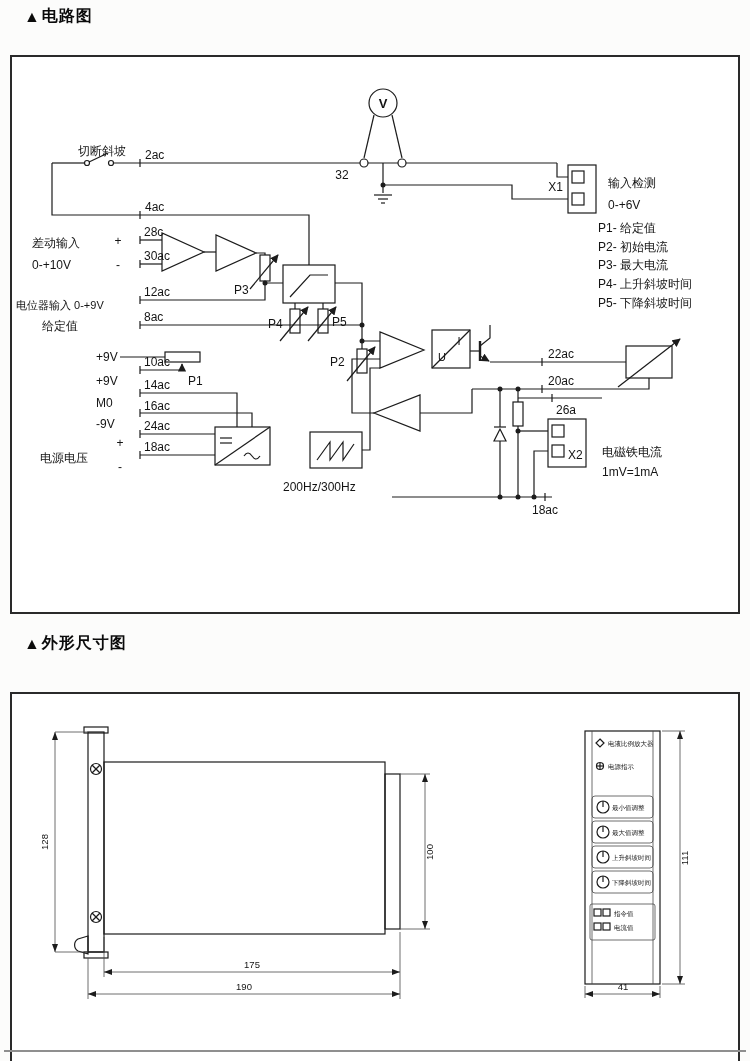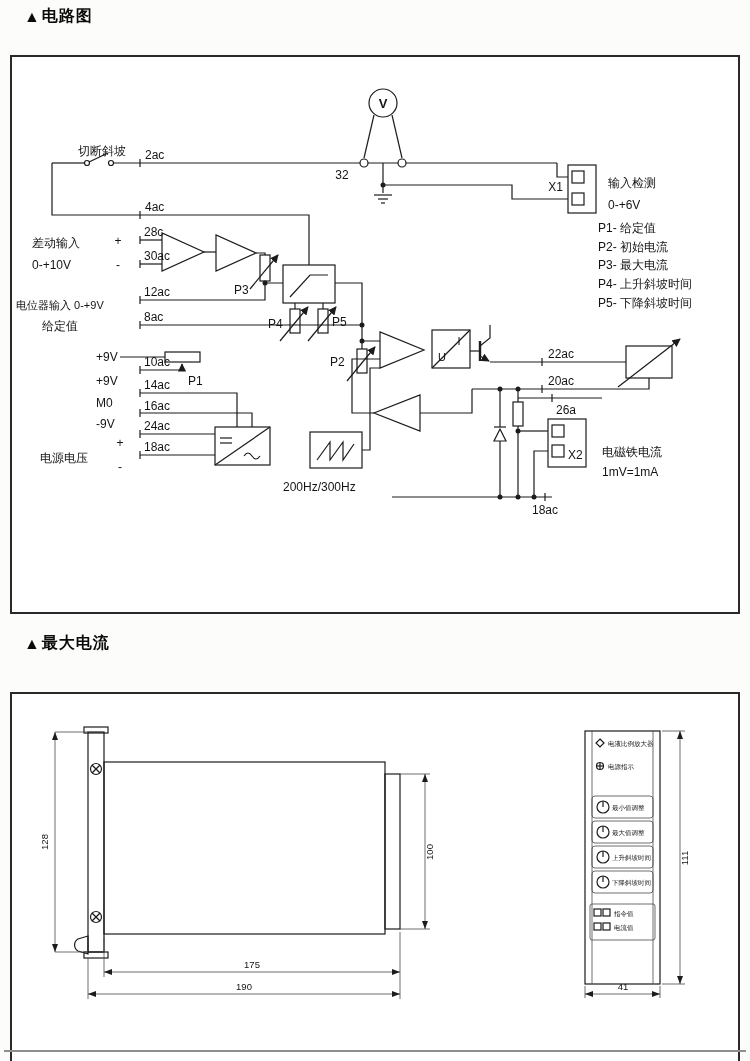--- a/index.html
+++ b/index.html
@@ -271,21 +271,21 @@
         <text class="t12" x="556" y="402">X2</text>
         <text class="t12" x="590" y="399">电磁铁电流</text>
         <text class="t12" x="590" y="419">1mV=1mA</text>
         <text class="t12" x="533" y="457" text-anchor="middle">18ac</text>
       </g>
     </svg>
   </div>
 
   <h2 class="sec" id="h-outline">
       <span>▲</span>
-      <span>最大电流</span>
+      <span>外形尺寸图</span>
     </h2>
 
   <div class="frame" id="frame-outline">
     <svg width="726" height="373" viewBox="0 0 726 373">
 
       <g>
         <rect class="sym" x="72" y="33" width="24" height="6"></rect>
         <rect class="sym" x="72" y="258" width="24" height="6"></rect>
         <rect class="sym" x="76" y="38" width="16" height="220"></rect>
         <rect class="sym" x="92" y="68" width="281" height="172"></rect>

